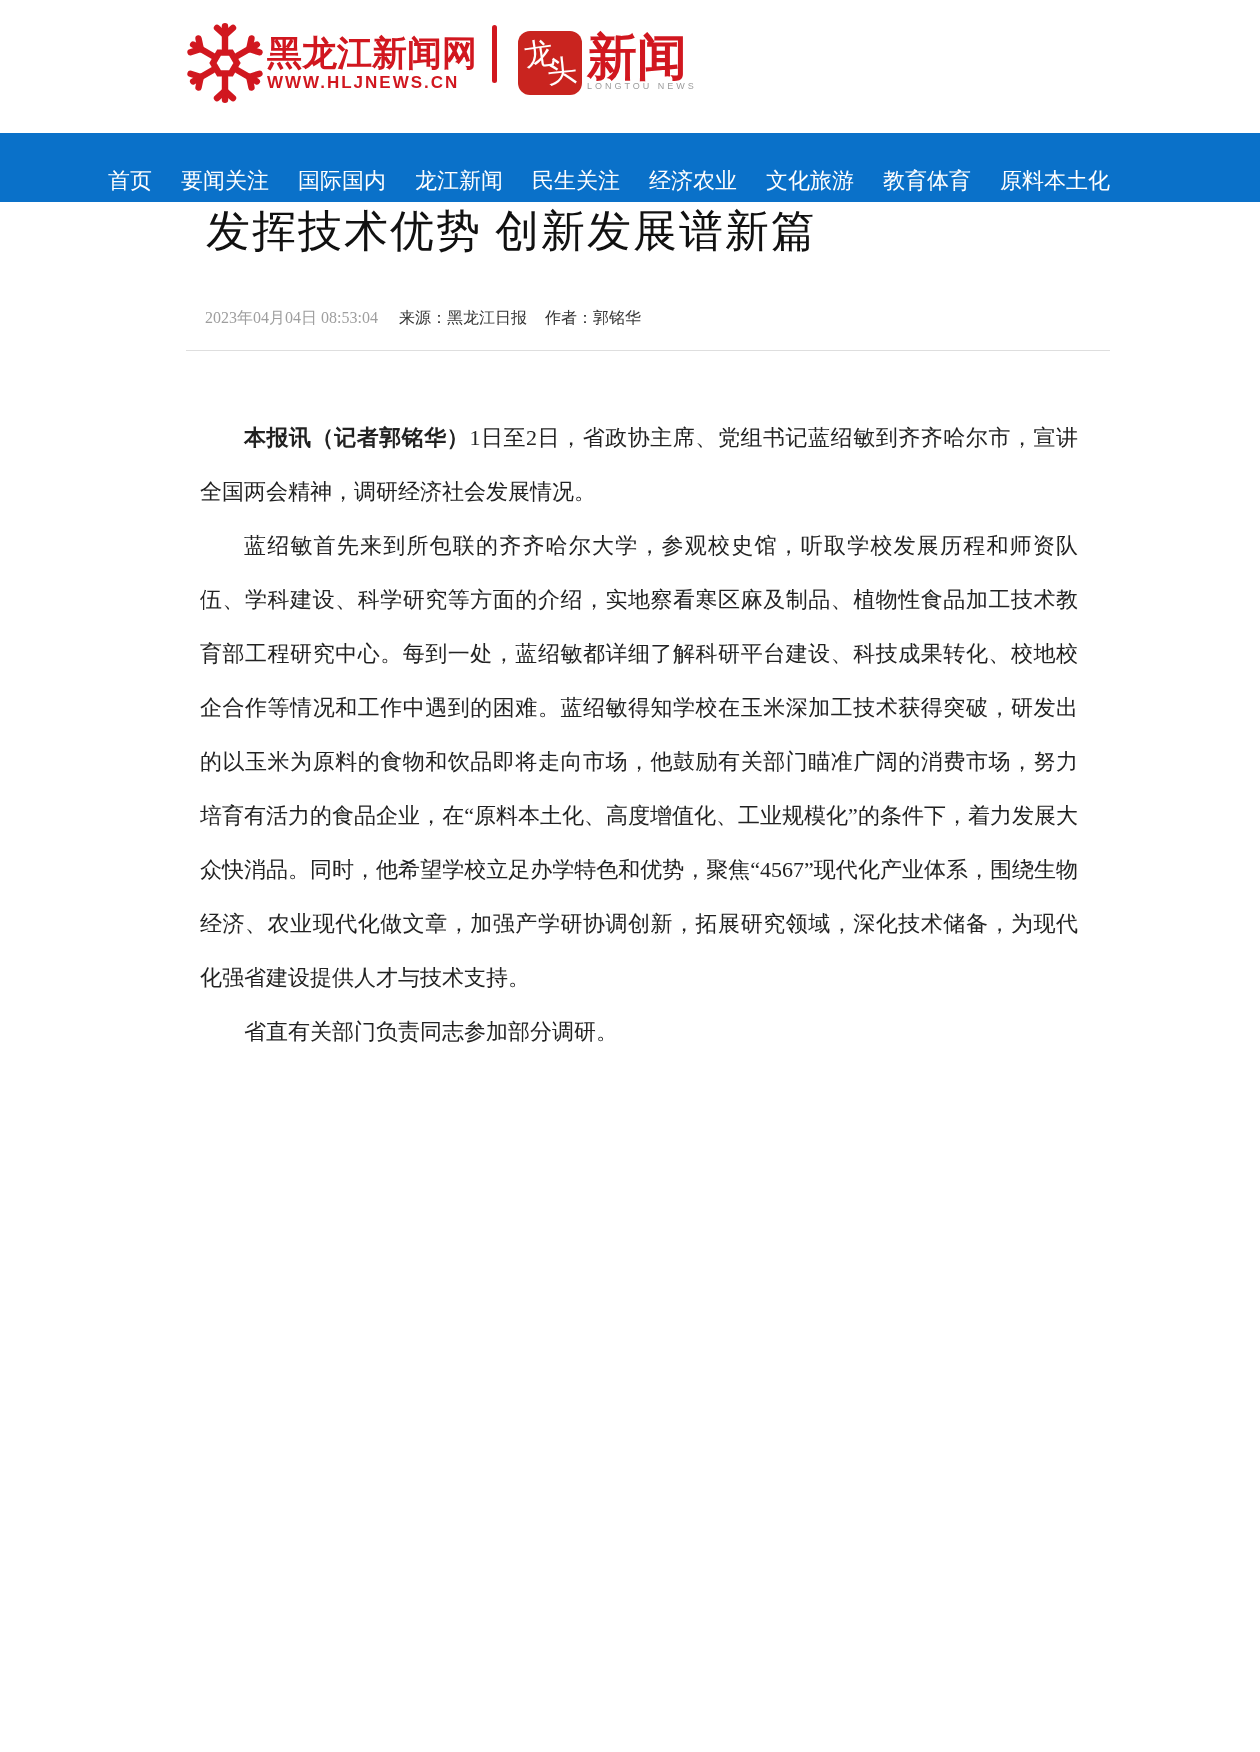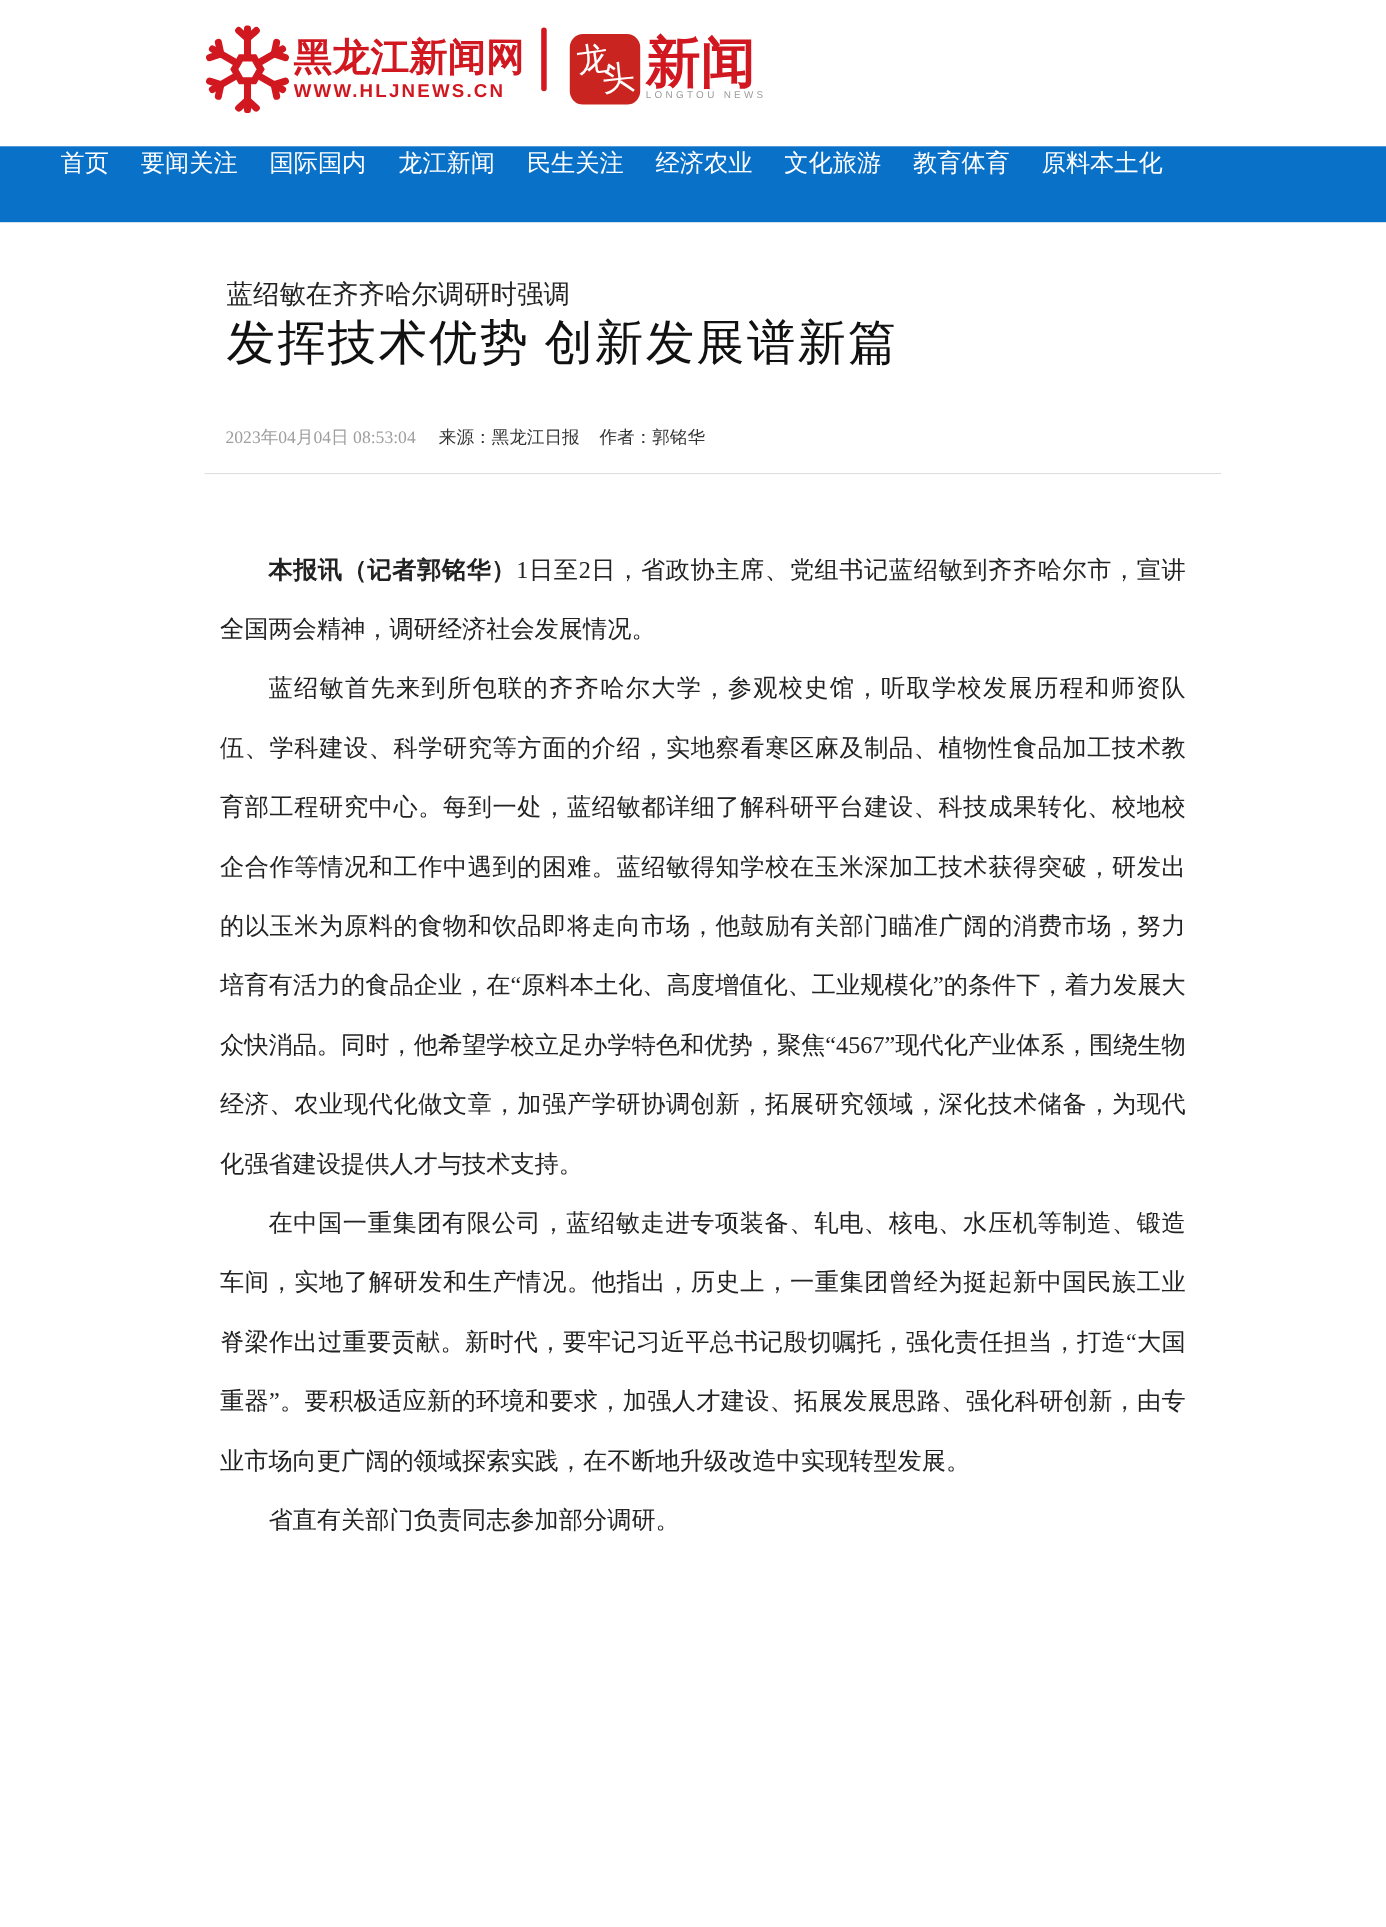--- a/index.html
+++ b/index.html
@@ -50,22 +50,22 @@
     line-height: 44px; white-space: nowrap;
   }
   .partner-sub {
     color: #9c9c9c; font-size: 9px; letter-spacing: 3px;
     line-height: 11px; margin-top: 2px; white-space: nowrap;
   }
 
   
   nav {
     height: 69px; background: #0a71c9;
-    display: flex; align-items: flex-start;
-    padding-left: 55px; padding-bottom: 6px;
+    display: flex; align-items: flex-end;
+    padding-left: 108px; padding-bottom: 6px;
   }
   .nav-item {
     color: #ffffff; font-size: 22px; text-decoration: none;
     margin-right: 29px; white-space: nowrap; cursor: pointer;
   }
 
   
   main { margin-left: 186px; width: 924px; }
   .breadcrumb {
     padding-left: 27px; margin-top: 18px;
@@ -171,30 +171,28 @@
   <a class="nav-item">龙江新闻</a>
   <a class="nav-item">民生关注</a>
   <a class="nav-item">经济农业</a>
   <a class="nav-item">文化旅游</a>
   <a class="nav-item">教育体育</a>
   <a class="nav-item">原料本土化</a>
 </nav>
 
 <main>
 
-  <div class="subtitle">蓝绍敏在齐齐哈尔调研时强调</div>
   <h1 class="title">发挥技术优势 创新发展谱新篇</h1>
 
   <div class="meta">
     <span class="meta-date">2023年04月04日 08:53:04</span>
     <span class="meta-source"><span>来源：</span><span>黑龙江日报</span></span>
     <span class="meta-author"><span>作者：</span><span>郭铭华</span></span>
   </div>
 
   <div class="divider"></div>
 
   <article>
     <p><b class="lead">本报讯（记者郭铭华）</b><span>1日至2日，省政协主席、党组书记蓝绍敏到齐齐哈尔市，宣讲全国两会精神，调研经济社会发展情况。</span></p>
     <p><span>蓝绍敏首先来到所包联的齐齐哈尔大学，参观校史馆，听取学校发展历程和师资队伍、学科建设、科学研究等方面的介绍，实地察看寒区麻及制品、植物性食品加工技术教育部工程研究中心。每到一处，蓝绍敏都详细了解科研平台建设、科技成果转化、校地校企合作等情况和工作中遇到的困难。蓝绍敏得知学校在玉米深加工技术获得突破，研发出的以玉米为原料的食物和饮品即将走向市场，他鼓励有关部门瞄准广阔的消费市场，努力培育有活力的食品企业，在“原料本土化、高度增值化、工业规模化”的条件下，着力发展大众快消品。同时，他希望学校立足办学特色和优势，聚焦“4567”现代化产业体系，围绕生物经济、农业现代化做文章，加强产学研协调创新，拓展研究领域，深化技术储备，为现代化强省建设提供人才与技术支持。</span></p>
-    <p><span>在中国一重集团有限公司，蓝绍敏走进专项装备、轧电、核电、水压机等制造、锻造车间，实地了解研发和生产情况。他指出，历史上，一重集团曾经为挺起新中国民族工业脊梁作出过重要贡献。新时代，要牢记习近平总书记殷切嘱托，强化责任担当，打造“大国重器”。要积极适应新的环境和要求，加强人才建设、拓展发展思路、强化科研创新，由专业市场向更广阔的领域探索实践，在不断地升级改造中实现转型发展。</span></p>
     <p><span>省直有关部门负责同志参加部分调研。</span></p>
   </article>
 </main>
 
 </body></html>

